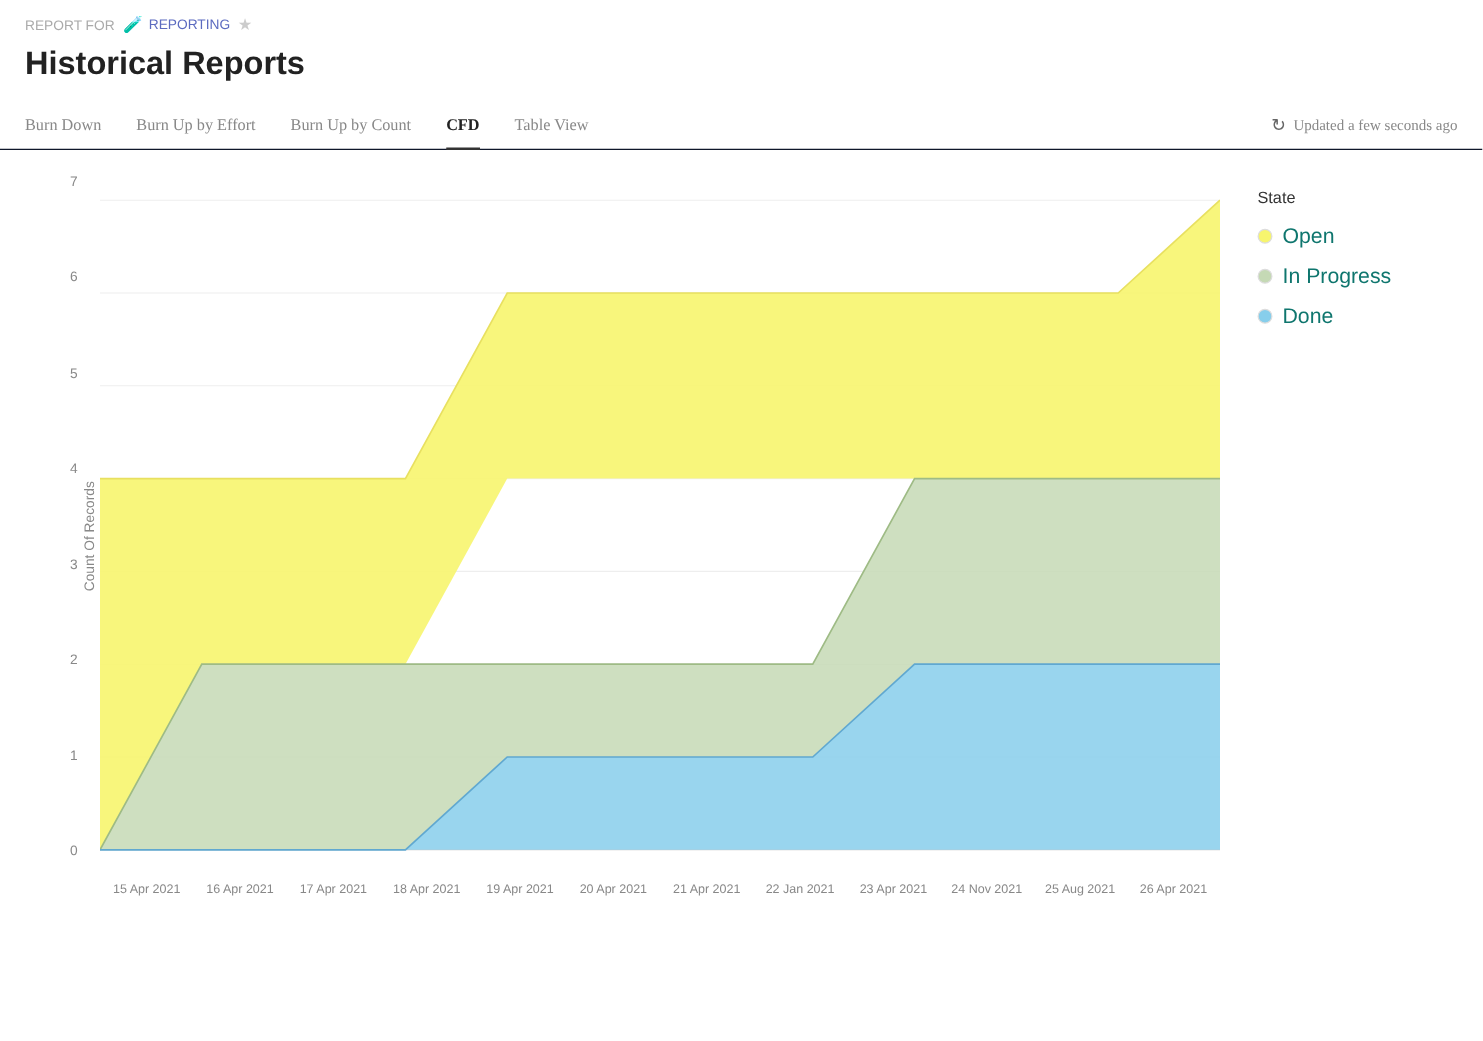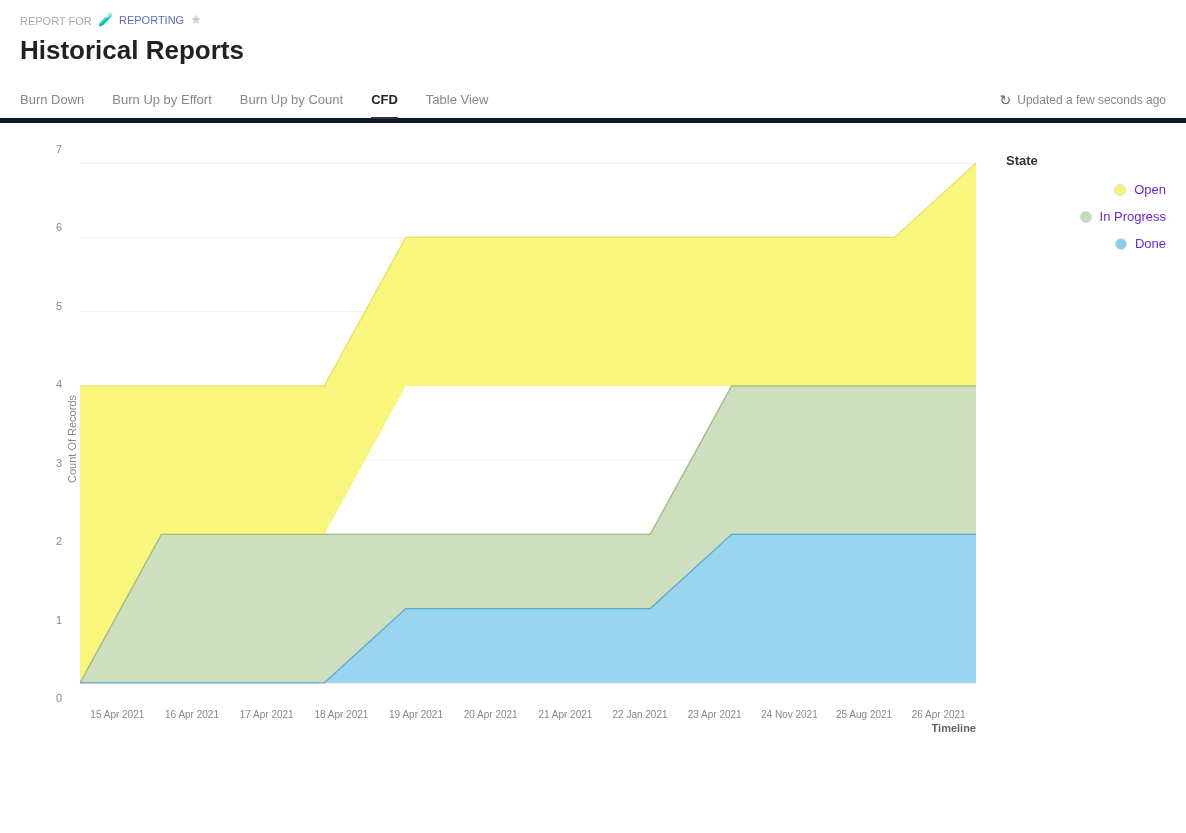--- a/index.html
+++ b/index.html
@@ -24,23 +24,24 @@
       font-size: 26px;
       font-weight: 700;
       padding: 4px 15px 0 20px;
       color: #222;
     }
 
     .tab-bar {
       display: flex;
       align-items: center;
       padding: 0 20px;
-      border-bottom: 5px solid #0f172a;
+      border-bottom: 1px solid #0f172a;
       margin-top: 16px;
       gap: 28px;
+      font-family: Liberation Serif, serif;
     }
     .tab {
       padding: 10px 0;
       font-size: 13px;
       color: #888;
       cursor: pointer;
       border-bottom: 2px solid transparent;
       margin-bottom: -1px;
     }
     .tab.active {
@@ -99,32 +100,31 @@
       color: #666;
       margin-top: 2px;
     }
 
     .legend {
       width: 160px;
       padding-top: 10px;
     }
     .legend-title {
       font-size: 13px;
-      font-weight: 700;
+      font-weight: 400;
       color: #333;
       margin-bottom: 14px;
     }
     .legend-item {
       display: flex;
       align-items: center;
       gap: 8px;
       margin-bottom: 12px;
-      font-size: 13px;
-      color: #6d28d9;
-      justify-content: flex-end;
+      font-size: 17px;
+      color: #0f766e;
     }
     .legend-dot {
       width: 12px;
       height: 12px;
       border-radius: 50%;
       flex-shrink: 0;
     }
   </style>
 </head>
 <body>
@@ -267,21 +267,20 @@
         <span class="x-label">18 Apr 2021</span>
         <span class="x-label">19 Apr 2021</span>
         <span class="x-label">20 Apr 2021</span>
         <span class="x-label">21 Apr 2021</span>
         <span class="x-label">22 Jan 2021</span>
         <span class="x-label">23 Apr 2021</span>
         <span class="x-label">24 Nov 2021</span>
         <span class="x-label">25 Aug 2021</span>
         <span class="x-label">26 Apr 2021</span>
       </div>
-      <div class="x-axis-title">Timeline</div>
     </div>
   </div>
 
   <div class="legend">
     <div class="legend-title">State</div>
     <div class="legend-item">
       <div class="legend-dot" style="background:#f7f56e; border: 1px solid #ddd;"></div>
       <span>Open</span>
     </div>
     <div class="legend-item">

